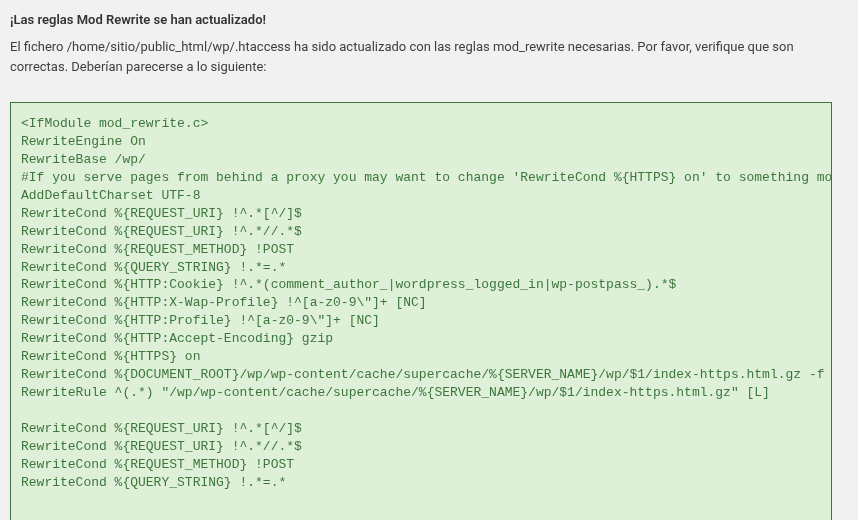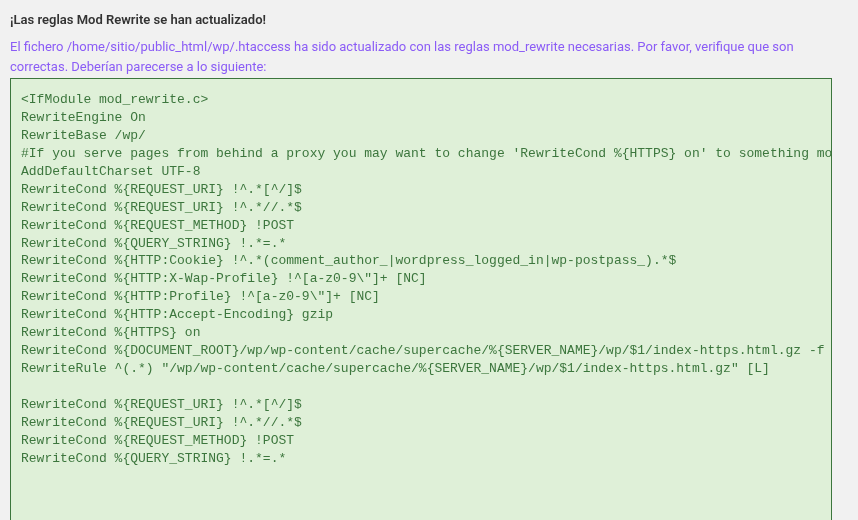--- a/index.html
+++ b/index.html
@@ -13,24 +13,24 @@
       height: 520px;
       overflow: hidden;
     }
     .title {
       font-weight: 600;
       color: #333;
       font-size: 13px;
       margin-bottom: 10px;
     }
     .description {
-      color: #8b5cf6;
+      color: #404040;
       font-size: 13px;
       line-height: 1.5;
-      margin-bottom: 2px;
+      margin-bottom: 26px;
     }
     .code-box {
       background: #dff0d8;
       border: 1px solid #3c763d;
       padding: 12px 10px;
       overflow: auto;
       height: 474px;
       width: 822px;
     }
     .code-box pre {

